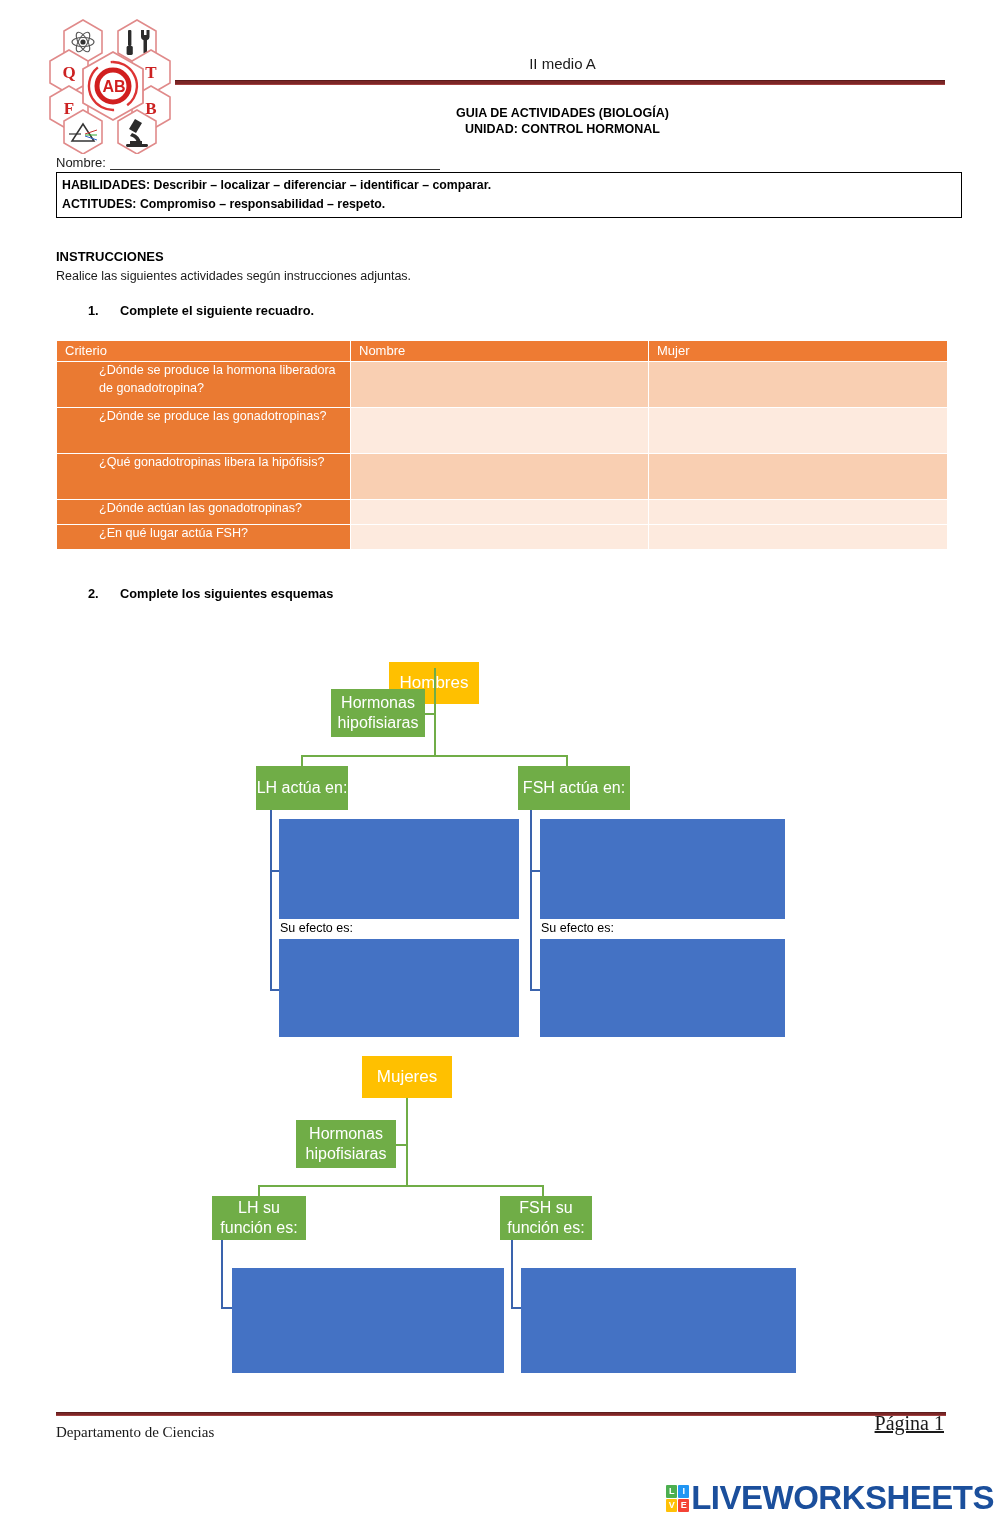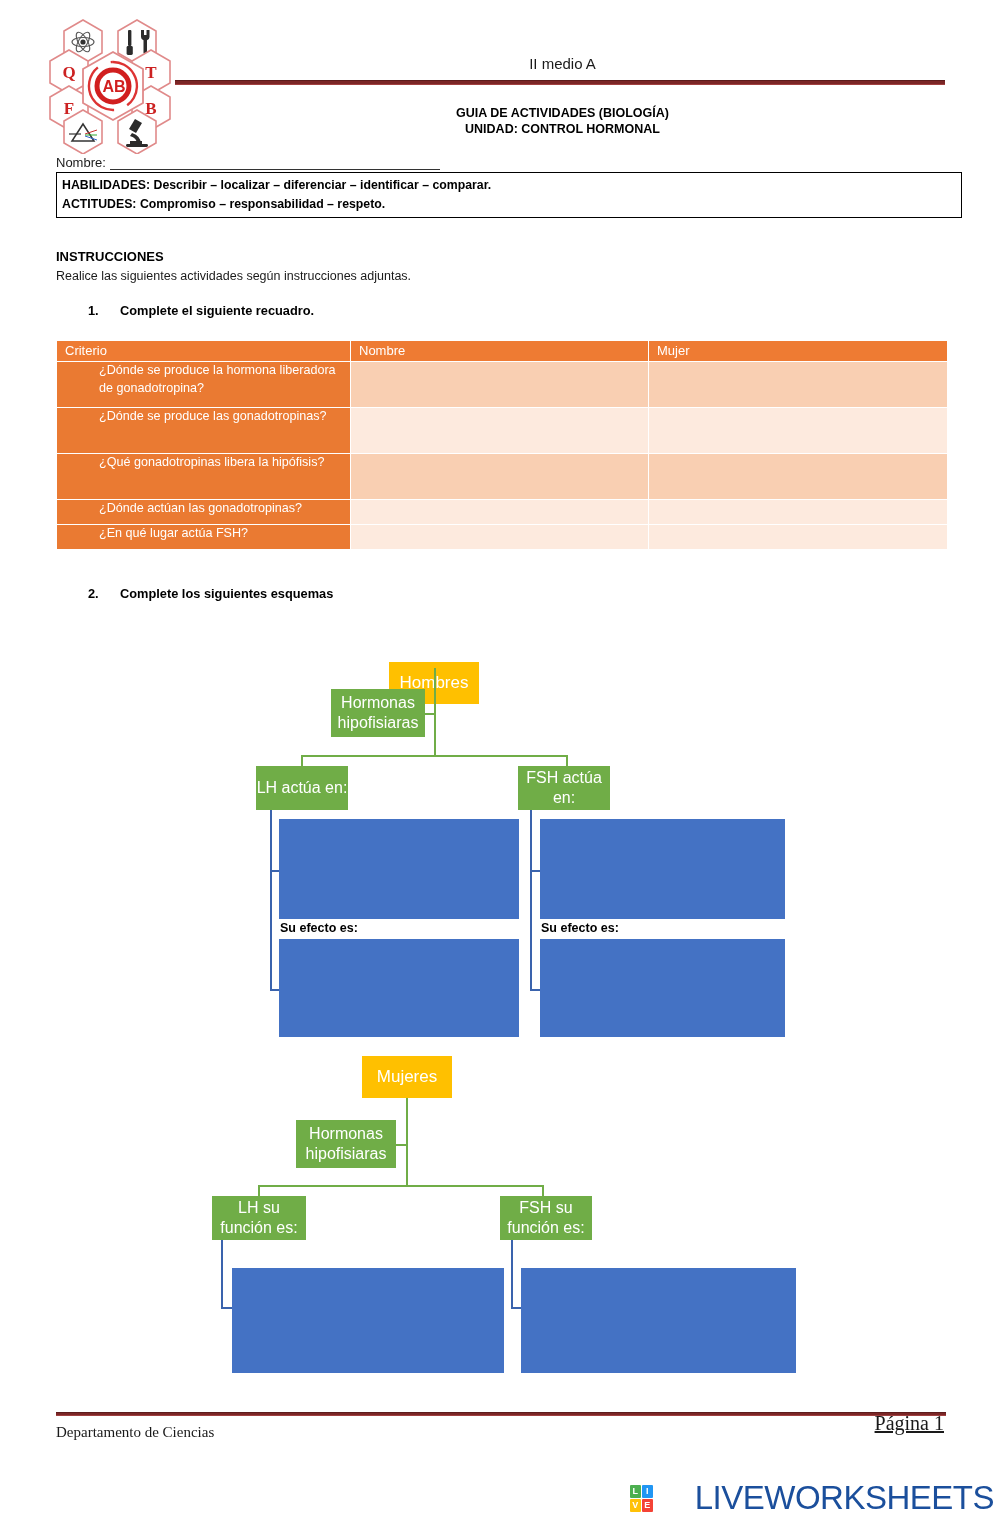--- a/index.html
+++ b/index.html
@@ -120,21 +120,21 @@
     display:flex; align-items:center; justify-content:center;
     text-align:center;
     color:#ffffff;
     line-height:20px;
   }
   .amber { background:#ffc000; font-size:17px; }
   .green { background:#70ad47; font-size:16px; }
   .blue  { background:#4472c4; }
   .efecto-label {
     position:absolute;
-    font-size:12.5px; font-weight:bold; color:#000;
+    font-size:12.5px; font-weight:normal; color:#000;
   }
   .gline { position:absolute; background:#70ad47; }
   .bline { position:absolute; background:#3a63ad; }
 
   
   .footer-rule {
     position:absolute; left:56px; top:1412px;
     width:890px; height:4px;
     background:#7b2626;
     border-top:1px solid #5d1c1c;
@@ -166,24 +166,23 @@
     display:flex; align-items:center; justify-content:center;
     color:#fff; font-size:9px; font-weight:bold;
     font-family:"Liberation Sans", sans-serif;
     border-radius:1px;
   }
   .lw-l { background:#4caf50; }
   .lw-i { background:#2196f3; }
   .lw-v { background:#ffc107; }
   .lw-e { background:#f44336; }
   .lw-word {
-    font-size:33px; font-weight:normal; letter-spacing:-0.5px;
+    font-size:33px; font-weight:bold; letter-spacing:-0.5px;
     color:#1b4f9c;
     font-family:"Liberation Sans", sans-serif;
-    margin-left:40px;
   }
 </style>
 </head>
 <body>
 
 <div class="header">
 
   <div class="logo">
     <svg viewBox="0 0 130 140" width="130" height="140" aria-hidden="true">
       <defs>
@@ -340,21 +339,21 @@
 
   <div class="dg-box green" style="left:331px; top:81px; width:94px; height:48px; padding:0 3px;">Hormonas hipofisiaras</div>
 
   <div class="gline" style="left:425px; top:105px; width:10px; height:1.6px;"></div>
 
   <div class="gline" style="left:301px; top:147px; width:266px; height:1.6px;"></div>
   <div class="gline" style="left:301px; top:147px; width:1.6px; height:12px;"></div>
   <div class="gline" style="left:566px; top:147px; width:1.6px; height:12px;"></div>
 
   <div class="dg-box green" style="left:256px; top:158px; width:92px; height:44px;">LH actúa en:</div>
-  <div class="dg-box green" style="left:518px; top:158px; width:92px; height:44px;">FSH actúa en:</div>
+  <div class="dg-box green" style="left:518px; top:158px; width:112px; height:44px;">FSH actúa en:</div>
 
   <div class="bline" style="left:270px; top:202px; width:1.6px; height:180px;"></div>
   <div class="bline" style="left:270px; top:262px; width:14px; height:1.6px;"></div>
   <div class="bline" style="left:270px; top:381px; width:14px; height:1.6px;"></div>
 
   <div class="bline" style="left:530px; top:202px; width:1.6px; height:180px;"></div>
   <div class="bline" style="left:530px; top:262px; width:14px; height:1.6px;"></div>
   <div class="bline" style="left:530px; top:381px; width:14px; height:1.6px;"></div>
 
   <div class="dg-box blue" style="left:279px; top:211px; width:240px; height:100px;"></div>

